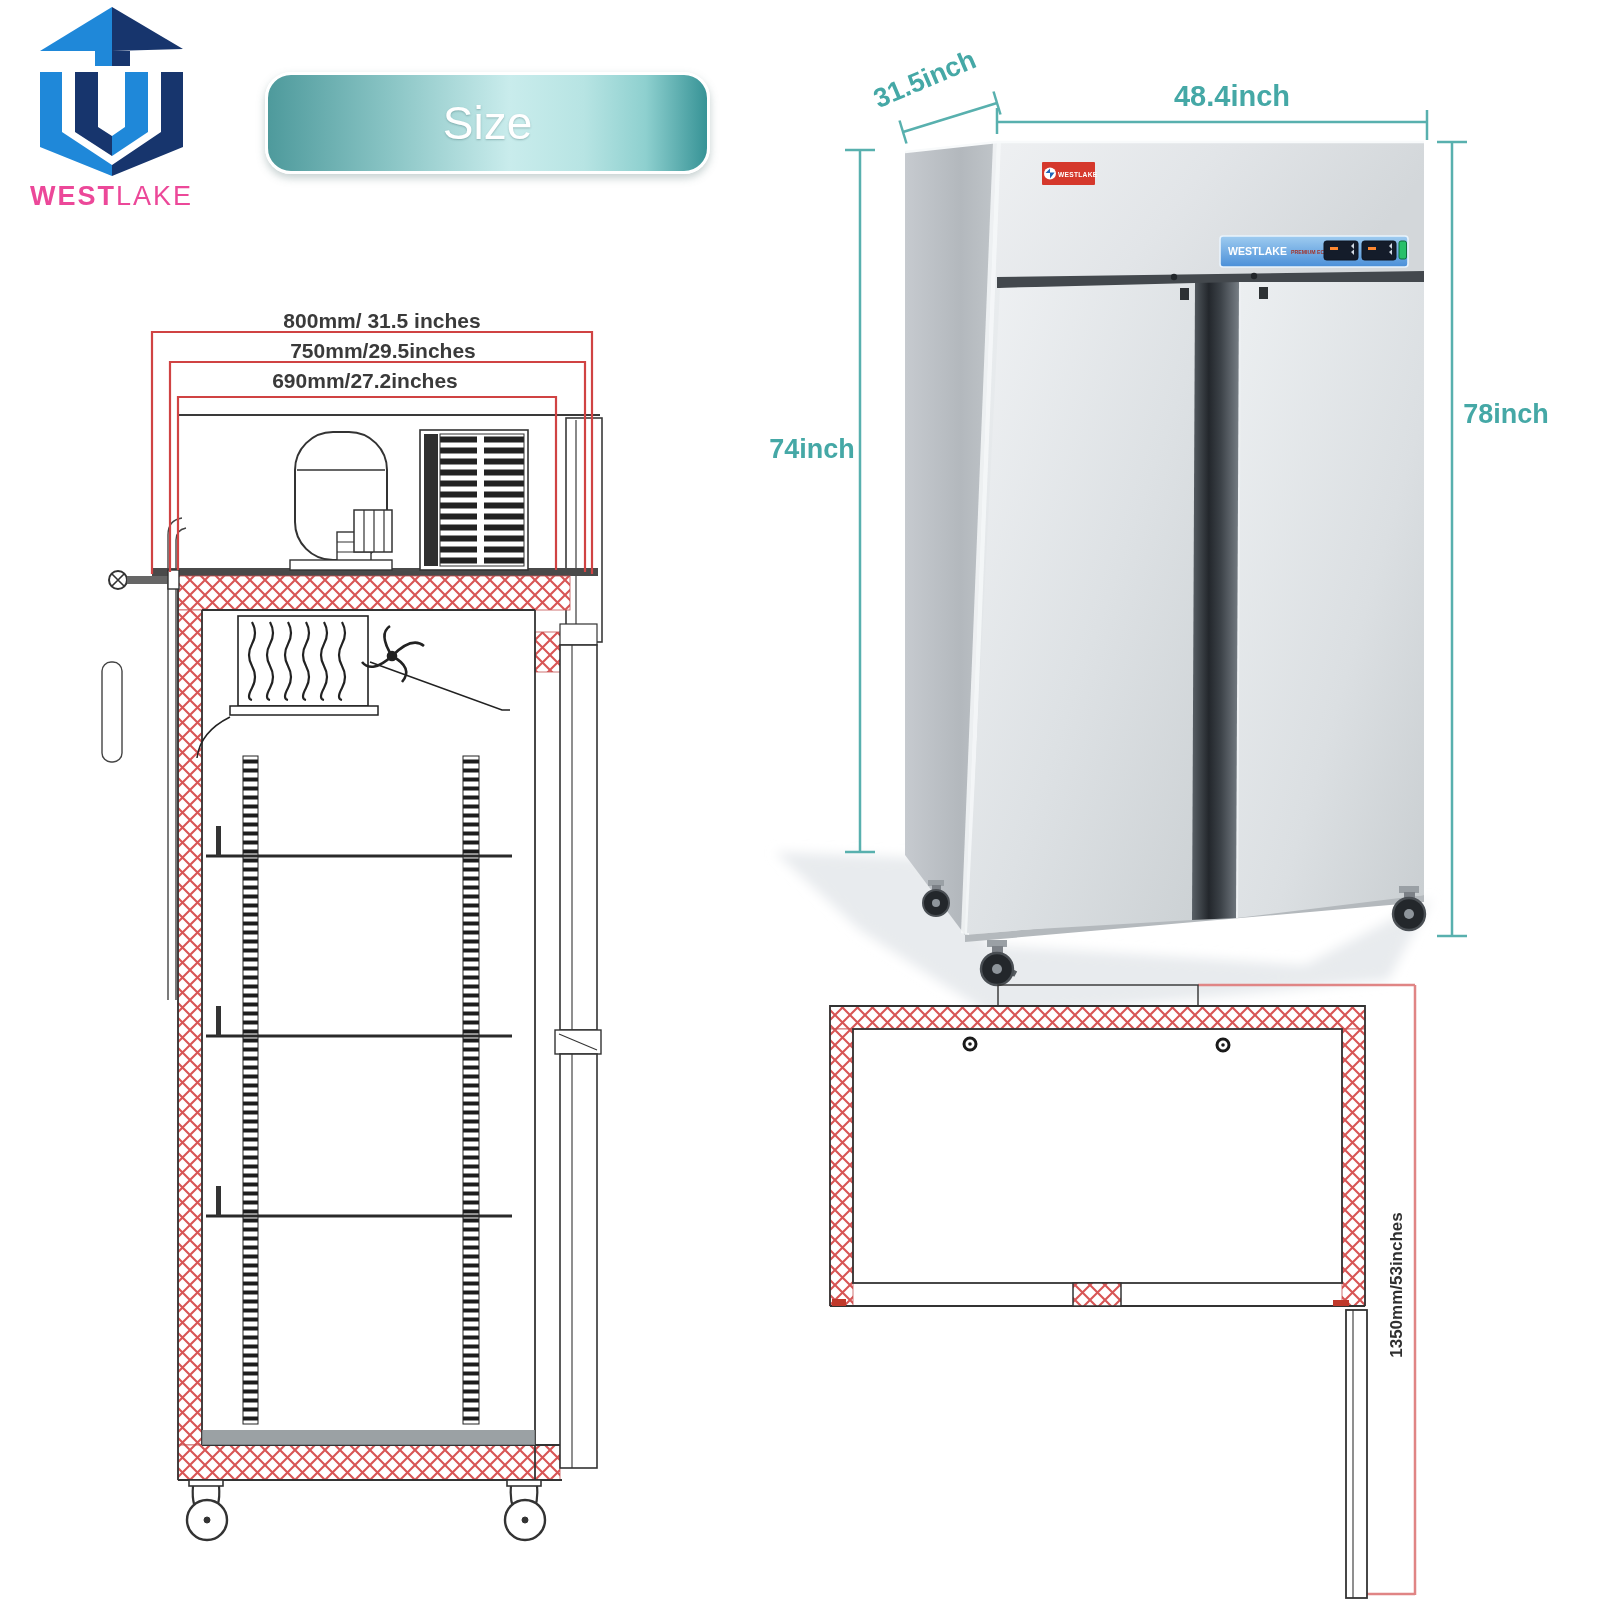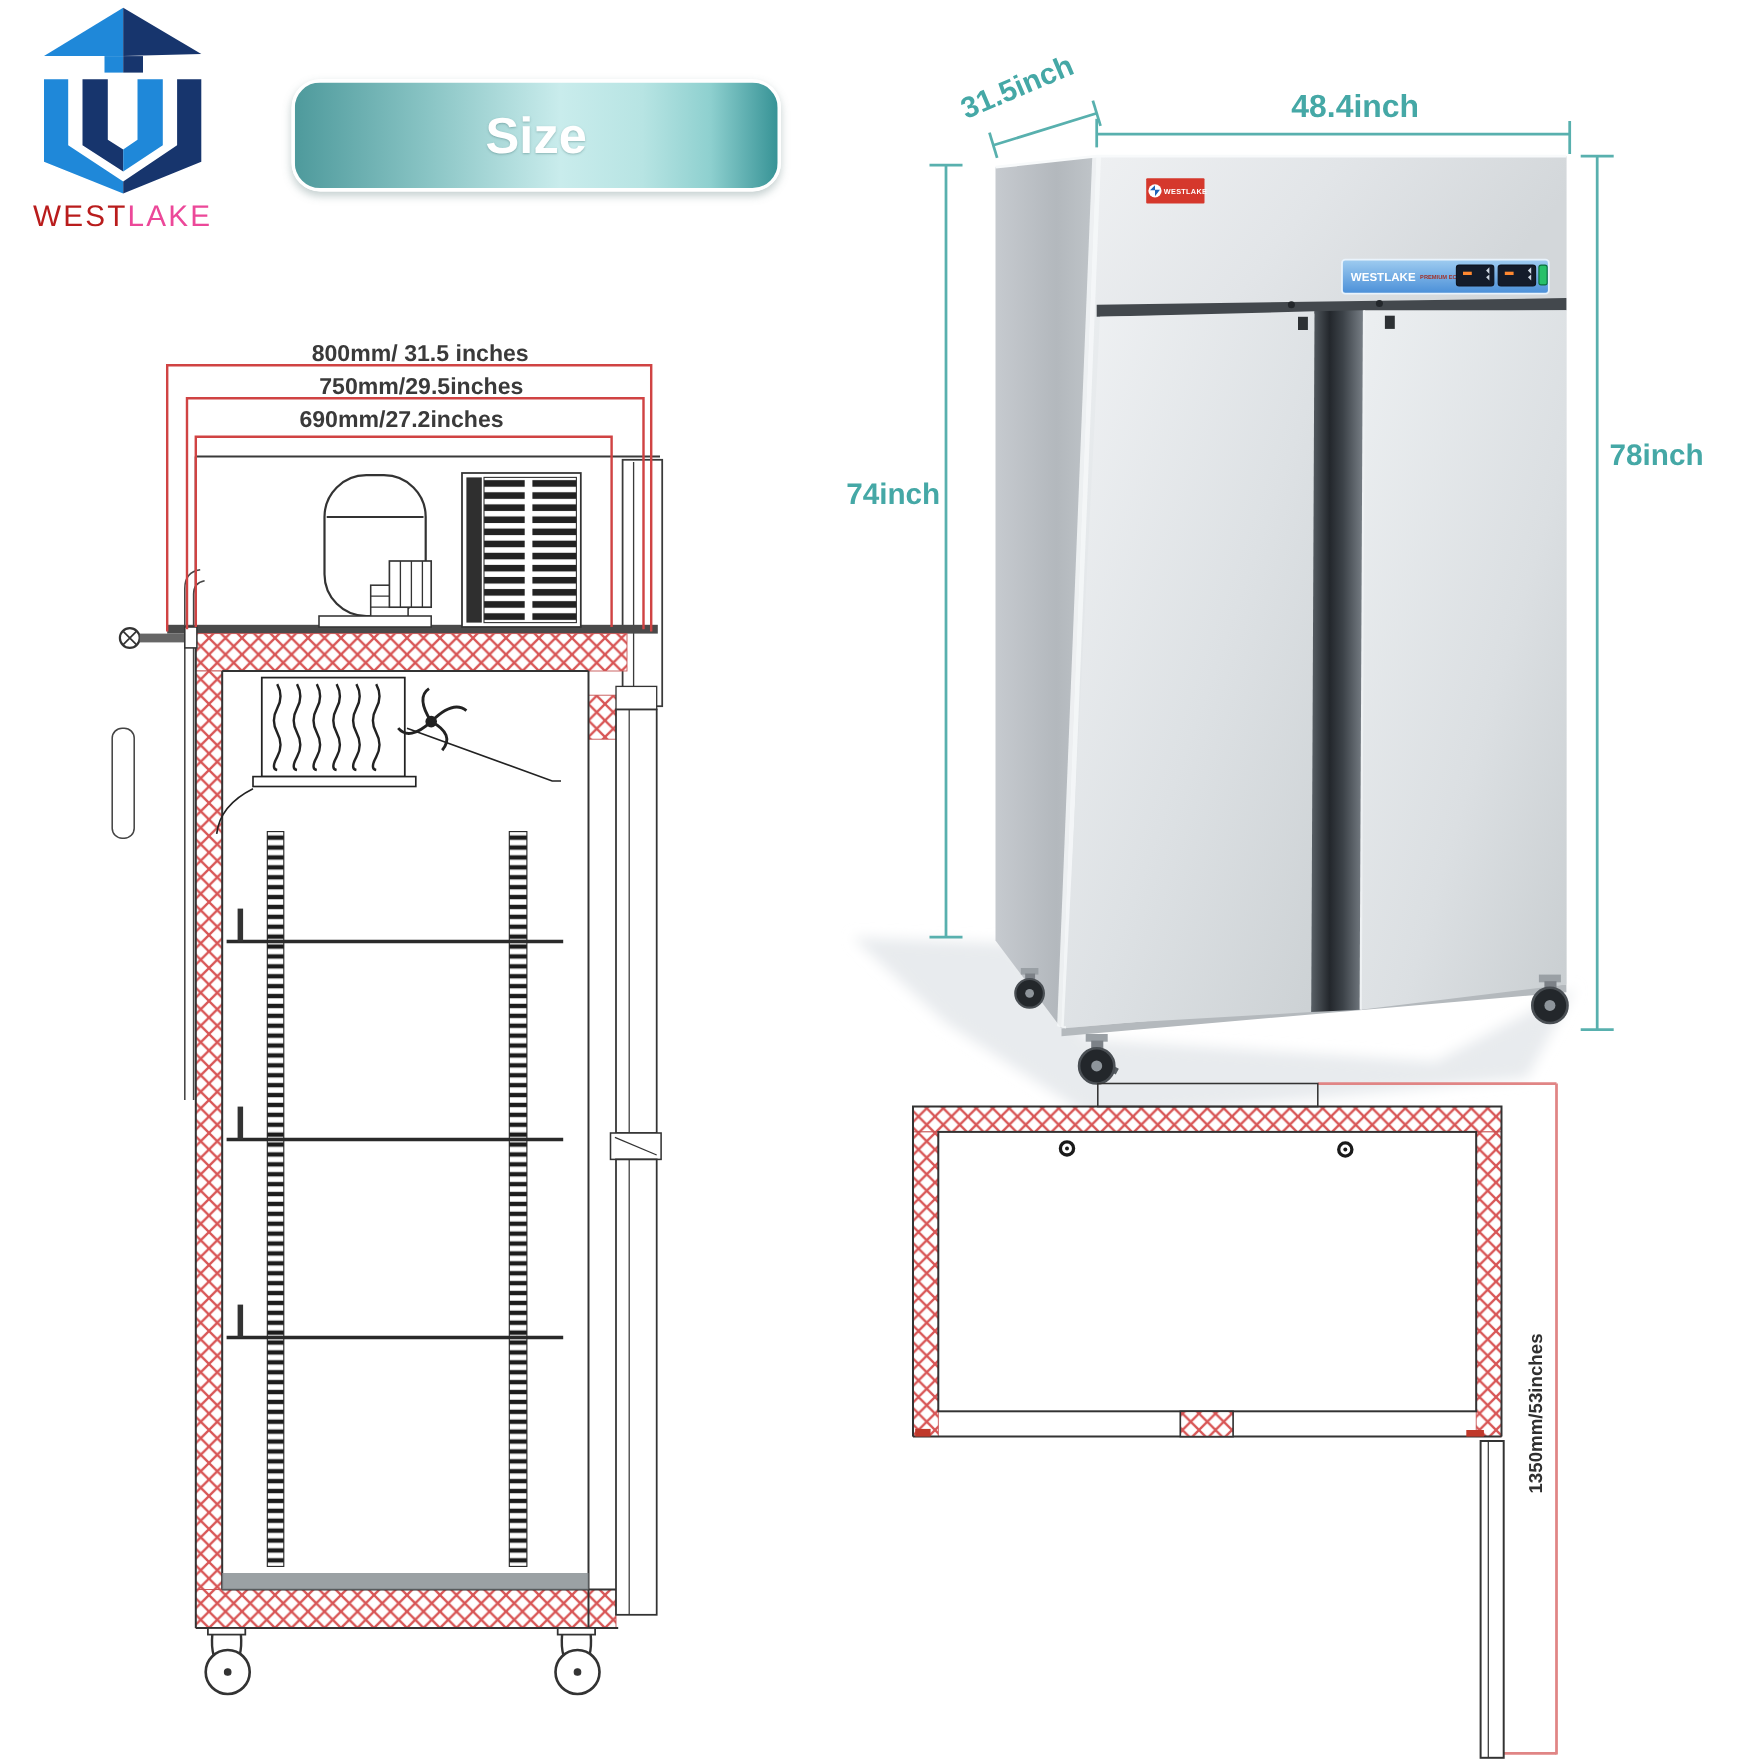--- a/index.html
+++ b/index.html
@@ -3,32 +3,32 @@
 <meta charset="utf-8">
 <style>
   html,body{margin:0;padding:0;background:#fff;}
   .canvas{
     position:relative;width:1600px;height:1600px;background:#ffffff;
     overflow:hidden;font-family:"Liberation Sans","DejaVu Sans",sans-serif;
   }
   .abs{position:absolute;}
   
   .wordmark{position:absolute;left:30px;top:181px;font-size:27px;letter-spacing:2px;color:#2f2f2f;white-space:nowrap;}
-  .wordmark .b{font-weight:normal;color:#b91c1c;}
+  .wordmark .b{font-weight:bold;color:#ec4899;}
   .wordmark .l{font-weight:400;color:#ec4899;}
   
   .size-banner{
     position:absolute;left:265px;top:72px;width:445px;height:102px;
     border-radius:26px;border:3px solid #ffffff;box-sizing:border-box;
     background:linear-gradient(90deg,#4e9a9c 0%,#8ac5c5 28%,#c9ecec 55%,#b7e4e3 72%,#8ed0cf 86%,#379396 100%);
     box-shadow:0 4px 8px rgba(90,120,120,.35);
     display:flex;align-items:center;justify-content:center;
   }
   .size-banner span{
-    color:#fff;font-size:46px;font-weight:bold;text-shadow:0 1px 2px rgba(40,90,90,.35);
+    color:#fff;font-size:46px;font-weight:normal;text-shadow:0 1px 2px rgba(40,90,90,.35);
   }
   svg text{font-family:"Liberation Sans","DejaVu Sans",sans-serif;}
   .dimtxt{fill:#3a3a3a;font-weight:bold;font-size:21px;}
   .tealtxt{fill:#45a8a6;font-weight:bold;}
 </style>
 </head>
 <body>
 
 <div class="canvas">
 

